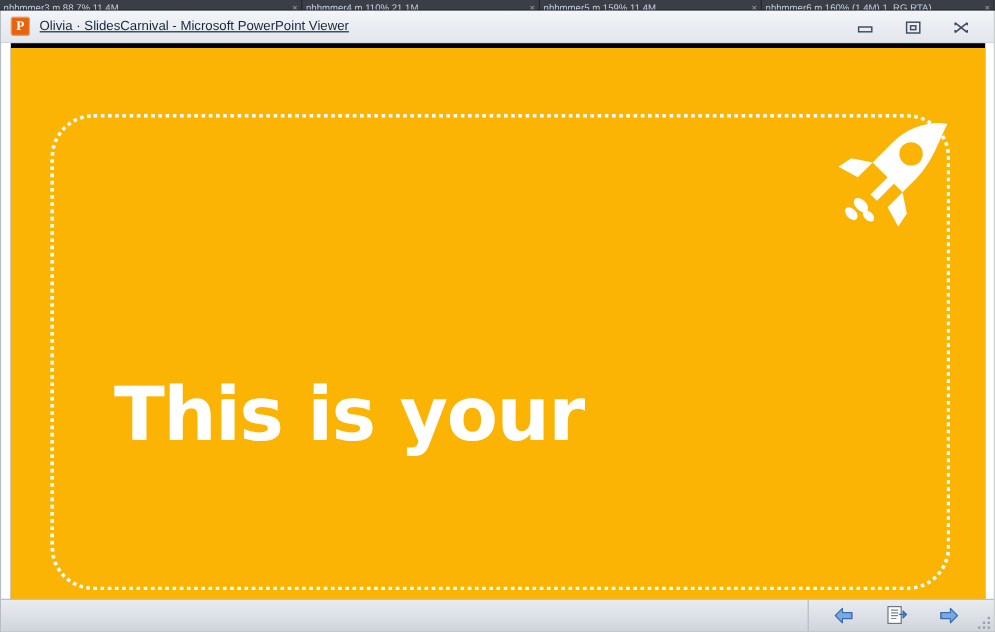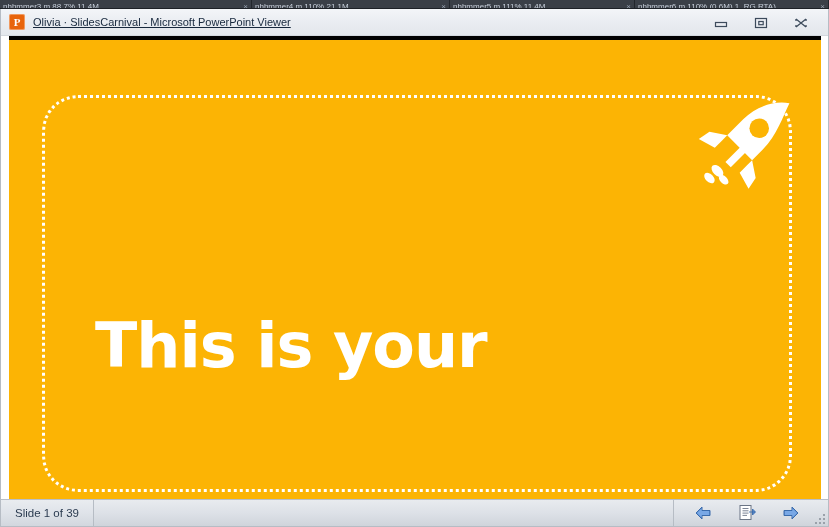--- a/index.html
+++ b/index.html
@@ -270,25 +270,25 @@
     <div class="tabrow">
       <div class="bg-tab" style="width:252px">
         <span class="txt">nhhmmer3 m  88.7% 11.4M</span>
         <span class="x">×</span>
       </div>
       <div class="bg-tab" style="width:198px">
         <span class="txt">nhhmmer4 m  110% 21.1M</span>
         <span class="x">×</span>
       </div>
       <div class="bg-tab" style="width:185px">
-        <span class="txt">nhhmmer5 m  111% 11.4M</span>
+        <span class="txt">nhhmmer5 m  159% 11.4M</span>
         <span class="x">×</span>
       </div>
       <div class="bg-tab" style="width:194px">
-        <span class="txt">nhhmmer6 m  110% (0.6M) 1_RG.RTA)</span>
+        <span class="txt">nhhmmer6 m  160% (1.4M) 1_RG.RTA)</span>
         <span class="x">×</span>
       </div>
     </div>
     <div class="underline"></div>
   </div>
 
   <div class="app-window">
 
     <div class="titlebar">
       <div class="pp-logo">
@@ -346,21 +346,20 @@
 
           <div class="headline">
             <span class="l1">This is your</span>
           </div>
 
         </div>
       </div>
     </div>
 
     <div class="statusbar">
-      <div class="status-cell">Slide 1 of 39</div>
       <div class="status-filler"></div>
       <div class="status-nav">
         <div class="nav-btn">
           <svg width="18" height="16" viewBox="0 0 18 16">
             <path d="M8 2 L2 8 L8 14 L8 10.5 L16 10.5 L16 5.5 L8 5.5 Z" fill="#5f8fd0" stroke="#3a6bab" stroke-width="1" stroke-linejoin="round"></path>
             <path d="M7.6 3.4 L3.1 8 L7.6 12.6 L7.6 10 L15 10 L15 6 L7.6 6 Z" fill="#7eadea" opacity="0.85"></path>
           </svg>
         </div>
         <div class="nav-btn">
           <svg width="20" height="18" viewBox="0 0 20 18">

